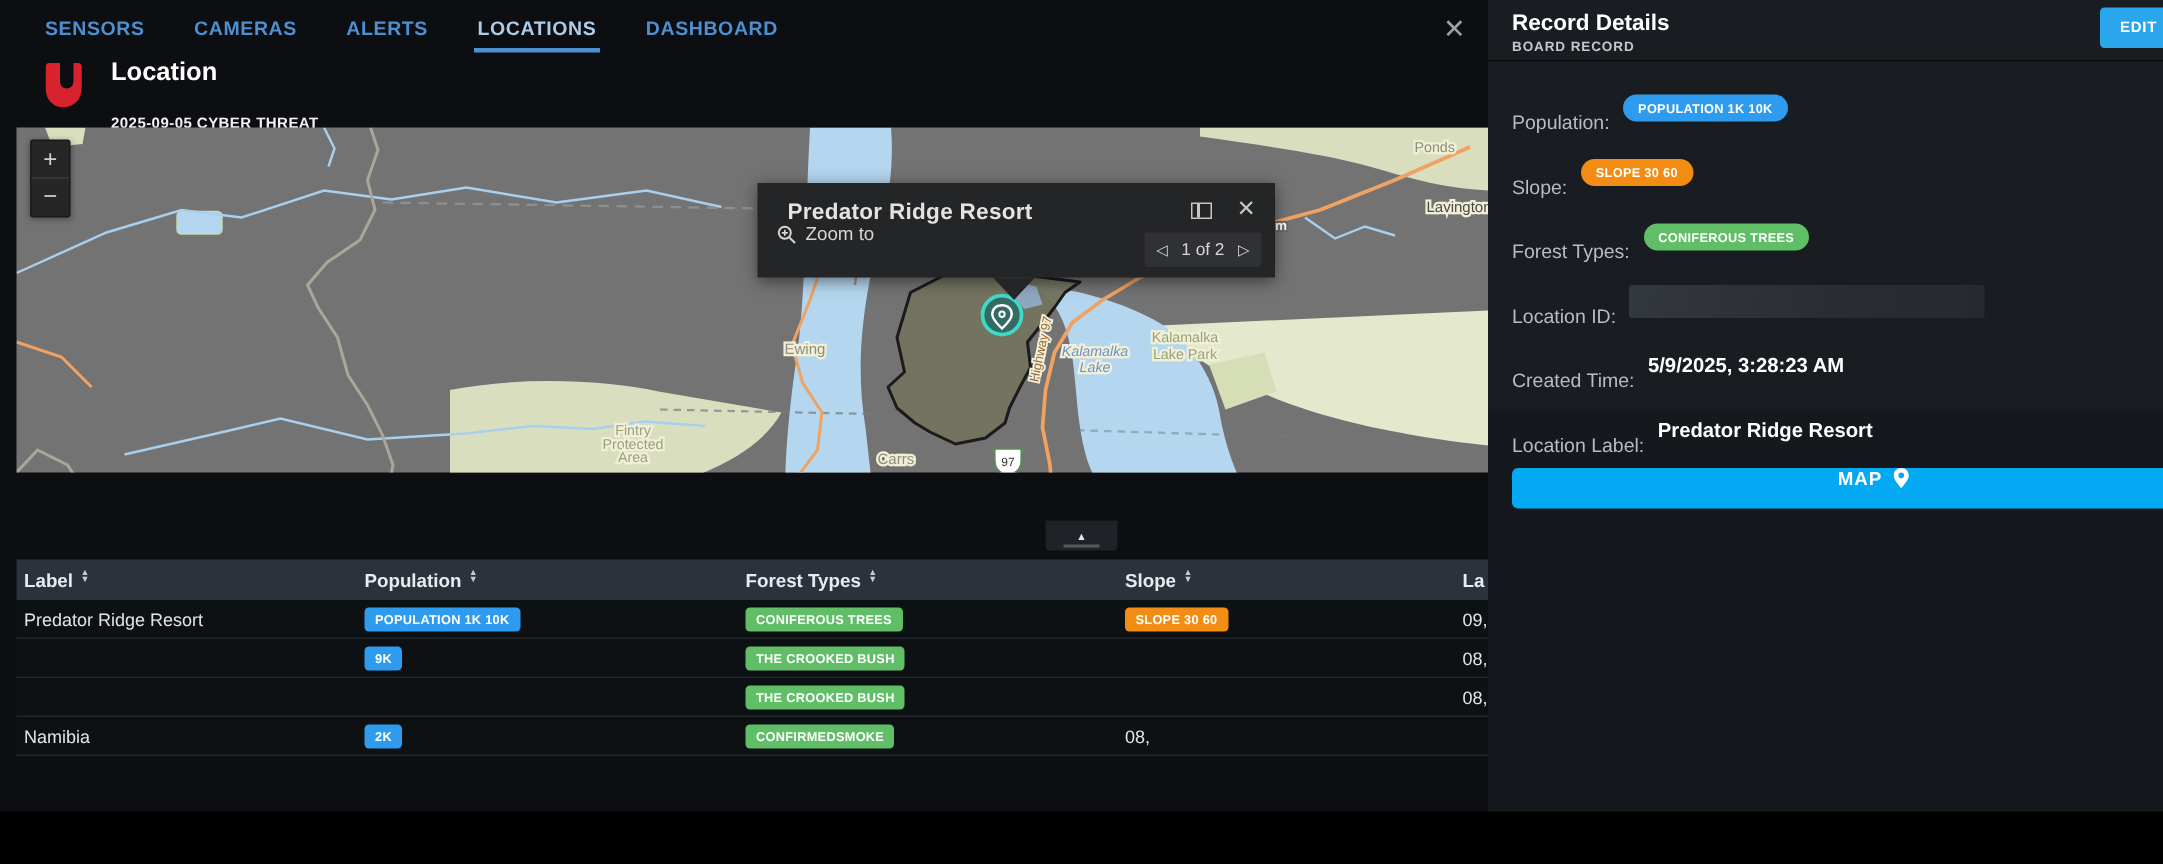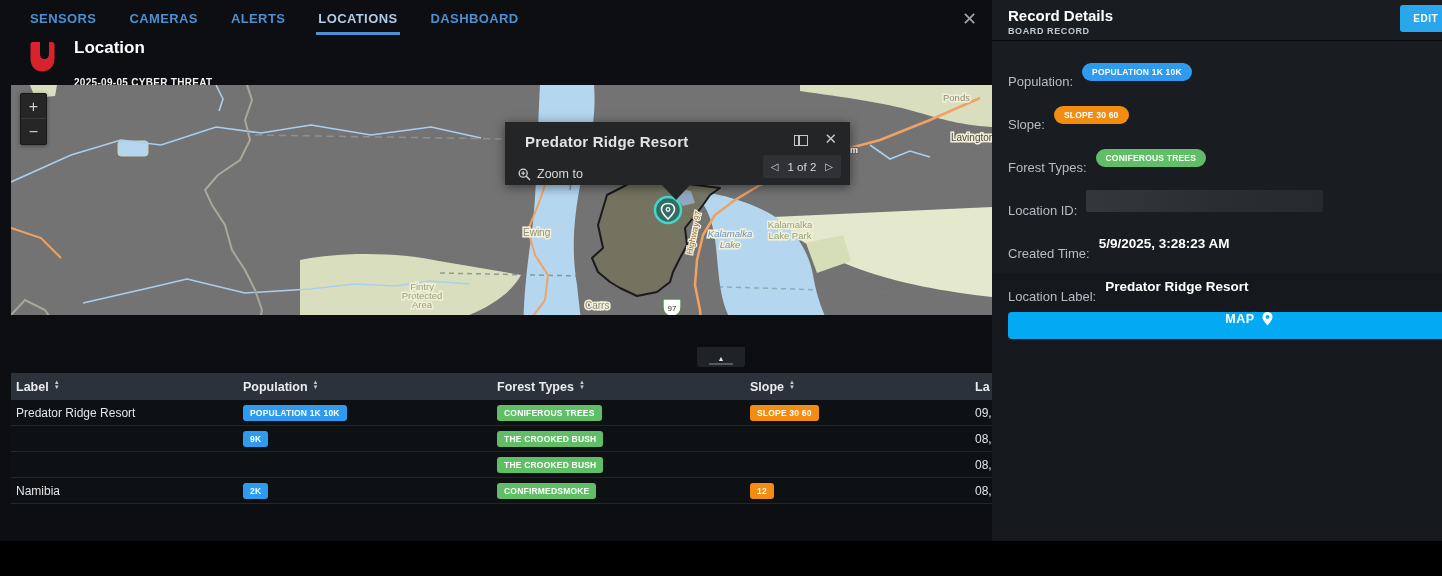--- a/index.html
+++ b/index.html
@@ -30,21 +30,21 @@
   .zoom-btn { width:100%; height:25px; color:#cfcfcf; font-size:16px; text-align:center; line-height:25px; cursor:pointer; }
   .zoom-btn:first-child { border-bottom:1px solid #3a3a3a; }
 
   
   .popup { position:absolute; left:494px; top:37px; width:345px; height:63px; background:#242526;
            box-shadow:0 2px 10px rgba(0,0,0,.5); }
   .popup-title { position:absolute; left:20px; top:11px; color:#e3e3e3; font-size:15px; font-weight:bold; letter-spacing:.2px; }
   .popup-dock { position:absolute; right:42px; top:13px; width:14px; height:11px; border:1.5px solid #c6c6c6; cursor:pointer; }
   .popup-dock:after { content:""; position:absolute; left:3px; top:0; width:1.5px; height:100%; background:#c6c6c6; }
   .popup-close { position:absolute; right:13px; top:8px; color:#c6c6c6; font-size:15px; cursor:pointer; }
-  .popup-zoomto { position:absolute; left:13px; bottom:4px; display:flex; align-items:center; gap:6px;
+  .popup-zoomto { position:absolute; left:13px; bottom:22px; display:flex; align-items:center; gap:6px;
                   color:#d6d6d6; font-size:12.5px; cursor:pointer; }
   .popup-pager { position:absolute; right:9px; bottom:7px; height:23px; background:#303134; border-radius:2px;
                  display:flex; align-items:center; gap:9px; padding:0 8px; }
   .pager-arrow { color:#d8d8d8; font-size:10px; cursor:pointer; }
   .pager-text { color:#d8d8d8; font-size:11.5px; }
   .popup-pointer { position:absolute; left:157px; top:63px; width:0; height:0;
                    border-left:14px solid transparent; border-right:14px solid transparent;
                    border-top:15px solid #242526; }
 
   
@@ -255,21 +255,20 @@
     <div class="t-cell"></div>
     <div class="t-cell"></div>
     <div class="t-cell"><span class="badge b-green">THE CROOKED BUSH</span></div>
     <div class="t-cell"></div>
     <div class="t-cell">08,</div>
   </div>
   <div class="t-row">
     <div class="t-cell">Namibia</div>
     <div class="t-cell"><span class="badge b-blue">2K</span></div>
     <div class="t-cell"><span class="badge b-green">CONFIRMEDSMOKE</span></div>
-    <div class="t-cell"><span class="badge b-orange">12</span></div>
     <div class="t-cell">08,</div>
   </div>
 </div>
 
 <div class="panel-close">✕</div>
 
 <div class="panel">
   <div class="panel-head">
     <div class="panel-title">Record Details</div>
     <div class="panel-sub">BOARD RECORD</div>

